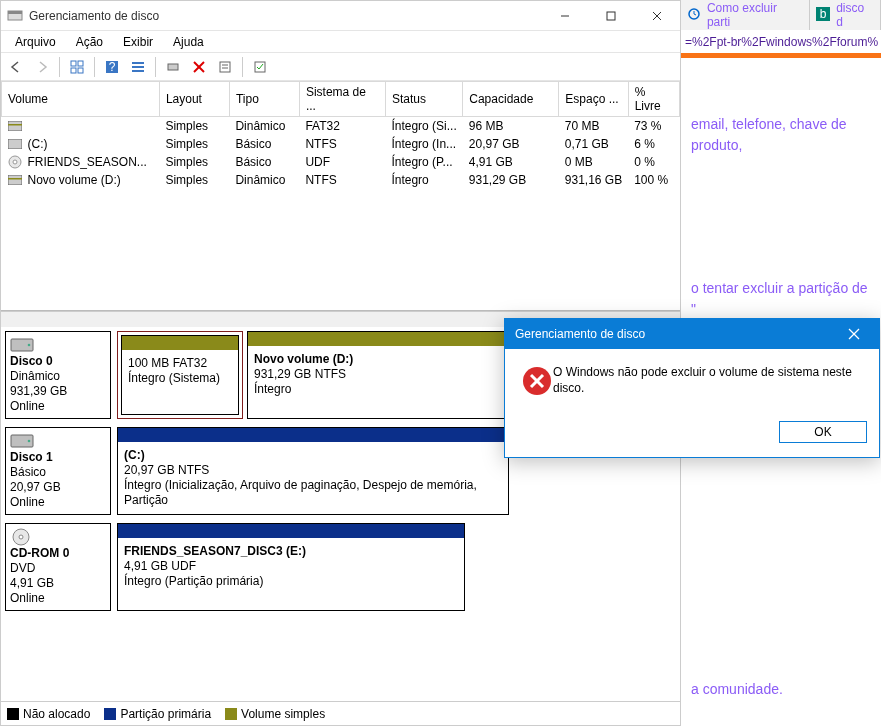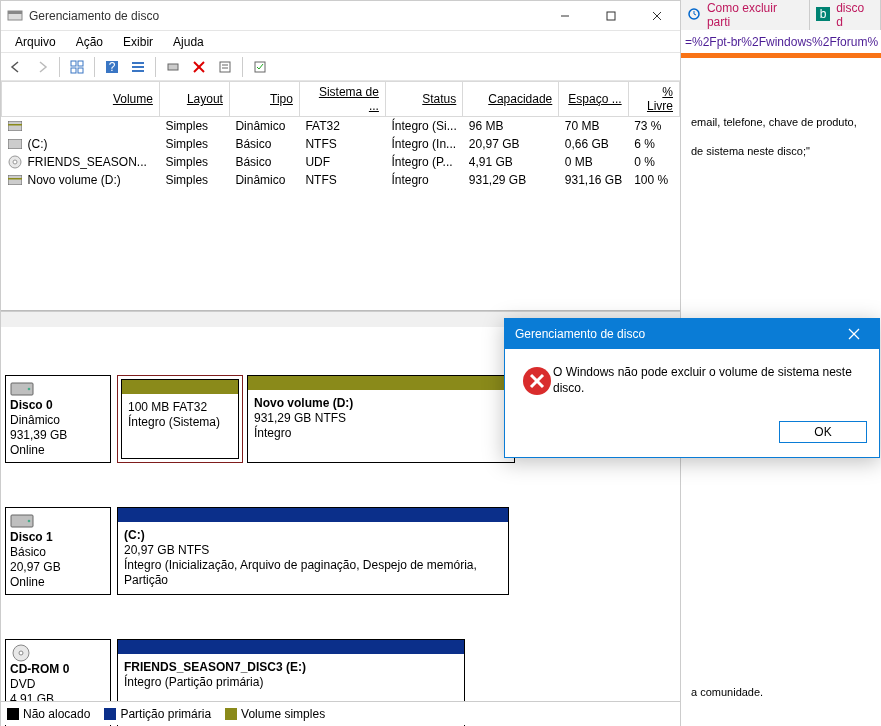--- a/index.html
+++ b/index.html
@@ -19,29 +19,29 @@
   .menubar { height:22px; display:flex; align-items:center; padding:0 4px; border-bottom:1px solid #e5e5e5; }
   .menubar span { padding:2px 10px; }
 
   
   .toolbar { height:28px; display:flex; align-items:center; gap:4px; padding:0 4px; border-bottom:1px solid #e5e5e5; }
   .tb-btn { width:22px; height:22px; border:1px solid transparent; display:flex; align-items:center; justify-content:center; }
   .tb-sep { width:1px; height:20px; background:#ccc; margin:0 2px; }
 
   
   .vol-table { border-collapse:collapse; width:100%; }
-  .vol-table th { text-align:right; font-weight:normal; background:#fff; border:1px solid #d9d9d9; padding:3px 6px; font-size:12px;text-decoration:underline; }
+  .vol-table th { text-align:left; font-weight:normal; background:#fff; border:1px solid #d9d9d9; padding:3px 6px; font-size:12px; }
   .vol-table td { padding:2px 6px; font-size:12px; white-space:nowrap; }
   .vol-table td.icon-cell { width:18px; padding-right:0; }
   .vol-pane { height:230px; overflow:auto; border-bottom:1px solid #bbb; }
   .vol-scroll { height:16px; background:#f0f0f0; border-top:1px solid #ccc; position:relative; }
 
   
   .gfx-pane { padding:4px; background:#fff; }
-  .disk-row { display:flex; gap:6px; margin-bottom:8px;margin-top:44px; }
+  .disk-row { display:flex; gap:6px; margin-bottom:8px; }
   .disk-info { width:106px; border:1px solid #000; padding:4px; }
   .disk-info .d-icon { width:28px; height:18px; display:inline-block; vertical-align:middle; }
   .disk-info .d-name { font-weight:bold; font-size:12px; }
   .disk-info div { font-size:12px; line-height:1.25; }
   .disk-layout { flex:1; display:flex; gap:4px; }
   .part { border:1px solid #000; position:relative; padding:4px 6px; min-height:80px; }
   .part .band { position:absolute; left:0; top:0; right:0; height:14px; }
   .part .ptxt { margin-top:16px; font-size:12px; line-height:1.25; }
   .part .ptxt .pname { font-weight:bold; }
   .band.olive { background:#8a8a1a; }
@@ -49,24 +49,24 @@
   .part-outer { border:1px solid #7f1d1d; padding:3px; }
 
   
   .legend { position:absolute; left:0; right:0; bottom:0; height:24px; border-top:1px solid #ccc; display:flex; align-items:center; gap:14px; padding:0 6px; font-size:12px; background:#fff;}
   .sw { width:12px; height:12px; display:inline-block; margin-right:4px; vertical-align:middle;}
   .sw.black{background:#000;} .sw.navy{background:#0b2f8a;} .sw.olive{background:#8a8a1a;}
 
   
   .browser-frag { position:absolute; left:681px; top:0; right:0; height:726px; background:#fff;}
   .tabstrip { height:30px; background:#ccc; display:flex; }
-  .tab { height:30px; background:#f2f2f2; margin-right:1px; display:flex; align-items:center; padding:0 6px; font-size:12px; color:#be185d; }
+  .tab { height:30px; background:#f2f2f2; margin-right:1px; display:flex; align-items:center; padding:0 6px; font-size:12px; color:#8b5cf6; }
   .tab .fav { width:16px; height:16px; margin-right:4px; display:inline-block; }
   .urlbar { height:28px; border-bottom:5px solid #f97316; display:flex; align-items:center; padding:0 4px; font-size:12px; color:#4c1d95; overflow:hidden; white-space:nowrap;}
-  .ghost { color:#000000; padding:6px 10px; font-size:11px; line-height:1.5; }
+  .ghost { color:#8b5cf6; padding:6px 10px; font-size:14px; line-height:1.5; }
 
   
   .dialog { position:absolute; left:504px; top:318px; width:376px; background:#fff; border:1px solid #0a7cd6; box-shadow:0 4px 20px rgba(0,0,0,.25); }
   .dlg-title { height:30px; background:#0a7cd6; color:#fff; display:flex; align-items:center; padding:0 10px; font-size:12px; }
   .dlg-title .spacer{flex:1;}
   .dlg-close { width:30px; height:30px; display:flex; align-items:center; justify-content:center; color:#fff; }
   .dlg-body { padding:16px; display:flex; align-items:flex-start; }
   .dlg-icon { width:32px; height:32px; flex:none; }
   .dlg-msg { font-size:12px; line-height:1.3; }
   .dlg-btns { padding:8px 12px 14px; text-align:right; }
@@ -213,21 +213,21 @@
               <svg width="14" height="10">
                 <rect width="14" height="10" fill="#ccc" stroke="#666"></rect>
               </svg>
             </td>
             <td> (C:)</td>
             <td>Simples</td>
             <td>Básico</td>
             <td>NTFS</td>
             <td>Íntegro (In...</td>
             <td>20,97 GB</td>
-            <td>0,66 GB</td>
+            <td>0,71 GB</td>
             <td>6 %</td>
           </tr>
           <tr>
             <td class="icon-cell">
               <svg width="14" height="14">
                 <circle cx="7" cy="7" r="6" fill="#e8e8e8" stroke="#999"></circle>
                 <circle cx="7" cy="7" r="2" fill="#fff" stroke="#999"></circle>
               </svg>
             </td>
             <td>FRIENDS_SEASON...</td>
@@ -323,20 +323,21 @@
           <div class="d-name">CD-ROM 0</div>
           <div>DVD</div>
           <div>4,91 GB</div>
           <div>Online</div>
         </div>
         <div class="disk-layout">
           <div class="part" style="width: 348px;">
             <div class="band navy"></div>
             <div class="ptxt">
               <div class="pname">FRIENDS_SEASON7_DISC3  (E:)</div>
+              <div>4,91 GB UDF</div>
               <div>Íntegro (Partição primária)</div>
             </div>
           </div>
         </div>
       </div>
     </div>
 
   <div class="legend">
     <span><span class="sw black"></span><span>Não alocado</span></span>
     <span><span class="sw navy"></span><span>Partição primária</span></span>
@@ -362,20 +363,21 @@
             <text x="7" y="11" text-anchor="middle" fill="#fff" font-size="10">b</text>
           </svg>
         </span>
       <span>disco d</span>
     </div>
   </div>
   <div class="urlbar">
       <span>=%2Fpt-br%2Fwindows%2Fforum%</span>
     </div>
   <div class="ghost" style="margin-top:50px;">email, telefone, chave de produto,</div>
+  <div class="ghost" style="margin-top:110px;">o tentar excluir a partição de "</div>
   <div class="ghost">de sistema neste disco;"</div>
   <div class="ghost" style="position:absolute;bottom:20px;">a comunidade.</div>
 </div>
 
 <div class="dialog">
   <div class="dlg-title">
     <span>Gerenciamento de disco</span>
     <span class="spacer"></span>
     <div class="dlg-close">
       <svg width="12" height="12">

